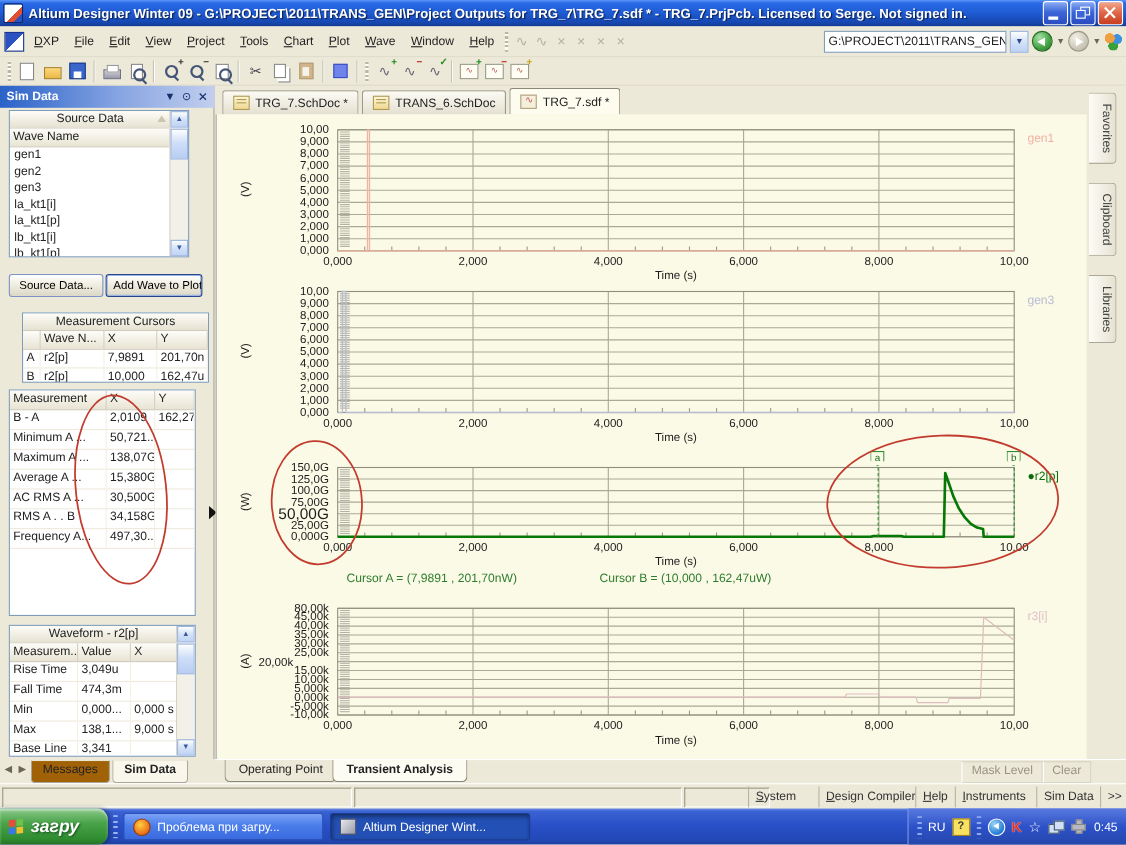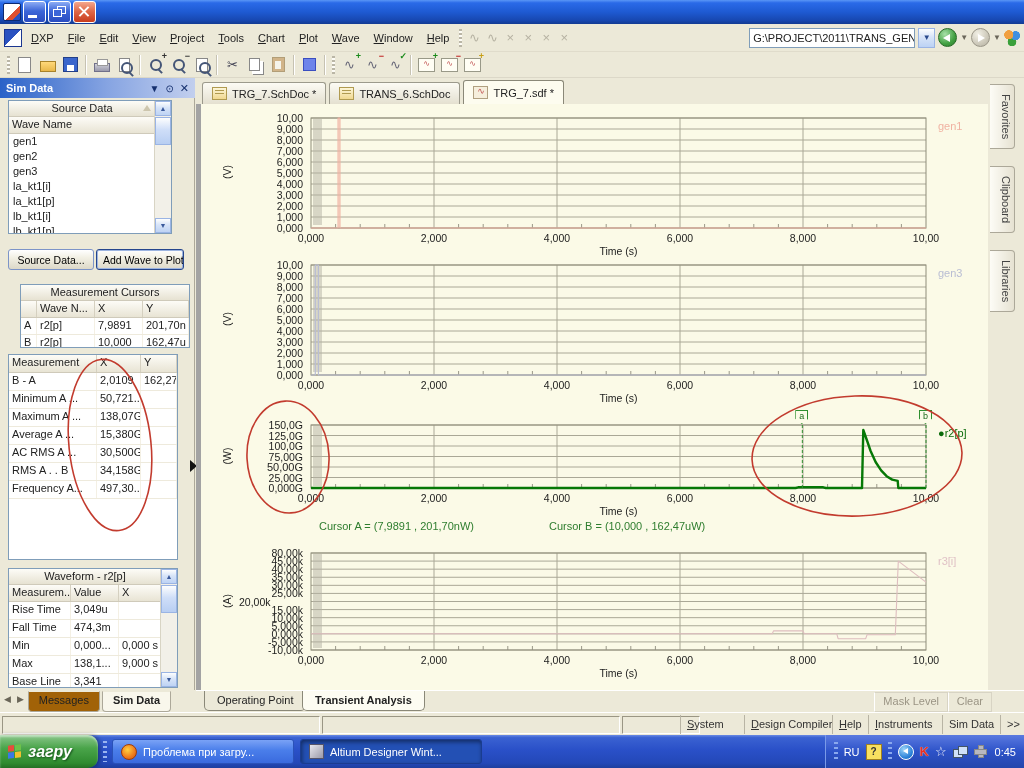--- a/index.html
+++ b/index.html
@@ -109,21 +109,21 @@
   #doctabs{position:absolute;left:196px;top:78px;width:828px;height:26px;background:#ece9d8;display:flex;
     align-items:flex-end;padding-left:6px;box-sizing:border-box;gap:3px}
   .dtab{height:21px;border:1px solid #9c9a8c;border-bottom:none;border-radius:3px 3px 0 0;
     background:linear-gradient(180deg,#fcfbf4,#e4e0d0);padding:0 9px;display:flex;align-items:center;gap:5px}
   .dtab.active{background:#fdfcef;height:23px;border-color:#8a8878}
   .icosch{width:13px;height:11px;background:linear-gradient(180deg,#fdf6d8,#f0d890);border:1px solid #b09a50;position:relative}
   .icosch::after{content:"";position:absolute;left:2px;top:2px;right:2px;height:1px;background:#b09a50;box-shadow:0 3px 0 #b09a50}
   .icosdf{width:13px;height:11px;background:#f6efdc;border:1px solid #b0a080;color:#c05050;font-size:9px;
     line-height:9px;text-align:center}
   #docarea{position:absolute;left:196px;top:104px;width:792px;height:586px;background:#fbfae7;
-    border-left:5px solid #a3a3a3;box-sizing:border-box;overflow:hidden}
+    border-left:1px solid #a3a3a3;box-sizing:border-box;overflow:hidden}
   .plot{position:absolute;left:0;top:0;width:100%;height:100%;pointer-events:none}
   .creadout{position:absolute;font-size:11px;color:#2e7d2e;white-space:nowrap}
 
   
   #righttabs{position:absolute;left:988px;top:78px;width:36px;height:612px;background:#ece9d8}
   .vtab{position:absolute;left:2px;width:20px;border:1px solid #aca899;border-left:none;
     background:linear-gradient(90deg,#fdfcf6,#e6e2d2);border-radius:0 4px 4px 0;
     writing-mode:vertical-rl;font-size:11px;padding:9px 2px;color:#444}
 
   
@@ -182,20 +182,21 @@
 
   #annot{position:absolute;left:0;top:0;width:1024px;height:768px;pointer-events:none;z-index:40}
 </style>
 </head>
 <body>
 
 <div id="screen">
 
   <div id="titlebar">
     <div id="appicon"></div>
+    <span id="titletext">Altium Designer Winter 09 - G:\PROJECT\2011\TRANS_GEN\Project Outputs for TRG_7\TRG_7.sdf * - TRG_7.PrjPcb. Licensed to Serge. Not signed in.</span>
     <div class="tbb bmin"></div>
     <div class="tbb bres"></div>
     <div class="tbb bclose"></div>
   </div>
 
   <div id="menubar">
     <div style="width:16px;height:16px;background:linear-gradient(135deg,#2a52c0 0 50%,#fff 50%);border:1px solid #1a3690;margin-right:2px"></div>
     <span class="mitem ul">DXP</span>
     <span class="mitem ul">File</span>
     <span class="mitem ul">Edit</span>
@@ -754,21 +755,21 @@
           <line x1="3" y1="61" x2="12" y2="61" stroke="#b4b2a4" stroke-width="1"></line>
           <rect x="1" y="1" width="615" height="63" fill="none" stroke="#8f8d7b" stroke-width="1"></rect>
           <path d="M1.0 64.0 L485.6 64.0 L488.1 63.3 L513.3 63.3 L515.8 64.0 L552.0 64.0 L553.3 6.0 L557.0 16.5 L560.6 27.0 L565.6 38.0 L571.1 46.4 L576.6 52.2 L582.2 55.6 L587.7 56.9 L588.3 64.0 L616.0 64.0" fill="none" stroke="#067806" stroke-width="2.4" stroke-linejoin="round"></path>
           <line x1="492.32965" y1="1" x2="492.32965" y2="64" stroke="#2f8f2f" stroke-width="1" stroke-dasharray="3,2"></line>
           <line x1="616" y1="1" x2="616" y2="64" stroke="#2f8f2f" stroke-width="1" stroke-dasharray="3,2"></line>
         </svg>
         <div style="position: absolute; left: 38px; top: 315px; width: 64px; text-align: right; font-size: 10.5px; color: rgb(28, 28, 28); line-height: 12px;">150,0G</div>
         <div style="position: absolute; left: 38px; top: 325.5px; width: 64px; text-align: right; font-size: 10.5px; color: rgb(28, 28, 28); line-height: 12px;">125,0G</div>
         <div style="position: absolute; left: 38px; top: 336px; width: 64px; text-align: right; font-size: 10.5px; color: rgb(28, 28, 28); line-height: 12px;">100,0G</div>
         <div style="position: absolute; left: 38px; top: 346.5px; width: 64px; text-align: right; font-size: 10.5px; color: rgb(28, 28, 28); line-height: 12px;">75,00G</div>
-        <div style="position: absolute; left: 38px; top: 357px; width: 64px; text-align: right; font-size: 11px; color: rgb(28, 28, 28); line-height: 12px;">50,00G</div>
+        <div style="position: absolute; left: 38px; top: 357px; width: 64px; text-align: right; font-size: 14px; color: rgb(28, 28, 28); line-height: 12px;">50,00G</div>
         <div style="position: absolute; left: 38px; top: 367.5px; width: 64px; text-align: right; font-size: 10.5px; color: rgb(28, 28, 28); line-height: 12px;">25,00G</div>
         <div style="position: absolute; left: 38px; top: 378px; width: 64px; text-align: right; font-size: 10.5px; color: rgb(28, 28, 28); line-height: 12px;">0,000G</div>
         <div style="position: absolute; left: 80px; top: 388px; width: 60px; text-align: center; font-size: 10.5px; color: rgb(28, 28, 28);">0,000</div>
         <div style="position: absolute; left: 203px; top: 388px; width: 60px; text-align: center; font-size: 10.5px; color: rgb(28, 28, 28);">2,000</div>
         <div style="position: absolute; left: 326px; top: 388px; width: 60px; text-align: center; font-size: 10.5px; color: rgb(28, 28, 28);">4,000</div>
         <div style="position: absolute; left: 449px; top: 388px; width: 60px; text-align: center; font-size: 10.5px; color: rgb(28, 28, 28);">6,000</div>
         <div style="position: absolute; left: 572px; top: 388px; width: 60px; text-align: center; font-size: 10.5px; color: rgb(28, 28, 28);">8,000</div>
         <div style="position: absolute; left: 695px; top: 388px; width: 60px; text-align: center; font-size: 10.5px; color: rgb(28, 28, 28);">10,00</div>
         <div style="position: absolute; left: 594.33px; top: 306px; width: 13px; height: 14px; background: rgb(252, 251, 232); border: 1px solid rgb(47, 143, 47); box-sizing: border-box; font-size: 9px; line-height: 10px; text-align: center; color: rgb(28, 107, 28); clip-path: polygon(0px 0px, 100% 0px, 100% 62%, 50% 100%, 0px 62%);">a</div>
         <div style="position: absolute; left: 718px; top: 306px; width: 13px; height: 14px; background: rgb(252, 251, 232); border: 1px solid rgb(47, 143, 47); box-sizing: border-box; font-size: 9px; line-height: 10px; text-align: center; color: rgb(28, 107, 28); clip-path: polygon(0px 0px, 100% 0px, 100% 62%, 50% 100%, 0px 62%);">b</div>

